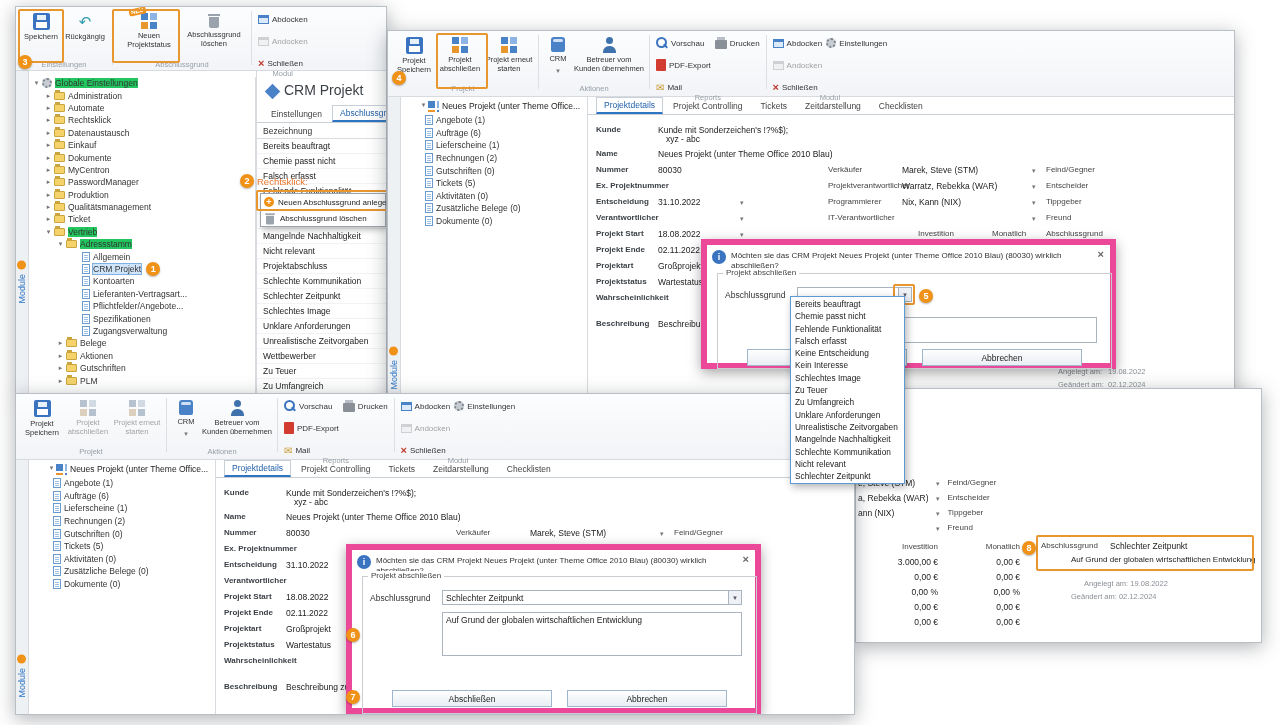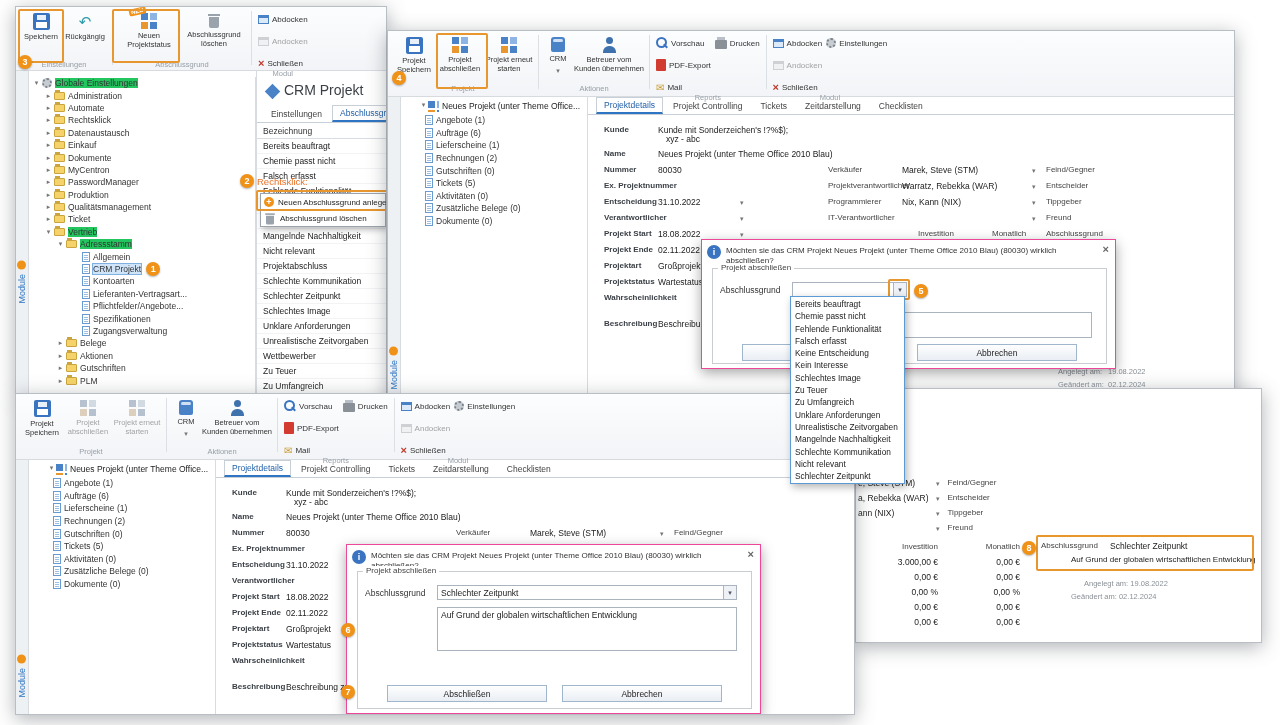--- a/index.html
+++ b/index.html
@@ -91,37 +91,37 @@
 .rk{color:#e8742a;font-weight:normal;font-size:9.5px}
 
 .ptree{position:absolute;left:13px;top:66px;width:187px;bottom:0;border-right:1px solid #d8dbe0;overflow:hidden;padding-top:4px}
 .ptroot{display:flex;align-items:flex-start;height:13px;font-size:8.5px;white-space:nowrap;padding-left:18px}
 .ptroot::before{content:"▾";font-size:7px;color:#777;width:9px;text-align:center}
 .ptrow{display:flex;align-items:center;gap:3px;height:12.6px;font-size:8.5px;color:#333;white-space:nowrap;padding-left:24px}
 .pcontent{position:absolute;left:200px;top:66px;right:0;bottom:0;overflow:hidden}
 .ptabs{display:flex;gap:2px;border-bottom:1px solid #c9cfd6;height:18px;padding-left:8px;align-items:flex-end}
 .form{position:absolute;left:0;top:20px;right:0;bottom:0;font-size:8.5px}
 .frow{position:absolute;left:0;right:0;height:13px}
-.fl{position:absolute;left:16px;width:103px;font-weight:bold;font-size:8px;color:#3a3f45;white-space:nowrap}
+.fl{position:absolute;left:8px;width:103px;font-weight:bold;font-size:8px;color:#3a3f45;white-space:nowrap}
 .fv{position:absolute;left:70px;color:#222;white-space:nowrap}
 .fv2{position:absolute;left:78px;top:9px;color:#222}
 .fvdd::before{content:"▾";font-size:7px;color:#777}
 .fvdd{position:absolute;left:152px}
 .ml{position:absolute;left:240px;font-size:8px;color:#444;white-space:nowrap}
 .mv{position:absolute;left:314px;color:#222;white-space:nowrap}
 .fdd{position:absolute;left:444px}
 .fdd::before{content:"▾";font-size:7px;color:#777}
 .rl{position:absolute;left:458px;font-size:8px;color:#444;white-space:nowrap}
 .inv{position:absolute;left:330px;font-size:8px;color:#444}
 .mon{position:absolute;left:404px;font-size:8px;color:#444}
 .abg{position:absolute;left:458px;font-size:8px;color:#444}
 .meta-l{position:absolute;left:470px;font-size:7.5px;color:#8a9097}
 .meta-v{position:absolute;left:520px;font-size:7.5px;color:#8a9097}
 
-.dialog{position:absolute;width:415px;background:#fff;border:1px solid #ec4899;box-shadow:0 4px 12px rgba(0,0,0,.35);z-index:6}
+.dialog{position:absolute;width:415px;background:#fff;border:6px solid #ec4899;box-shadow:0 4px 12px rgba(0,0,0,.35);z-index:6}
 .dtitle{position:absolute;left:24px;top:6px;right:22px;font-size:8px;color:#333;line-height:1.2}
 .dclose{position:absolute;right:6px;top:3px;font-size:11px;color:#666;font-weight:bold;cursor:default}
 .dgroup{position:absolute;border:1px solid #c9cdd2}
 .dgl{position:absolute;font-size:8px;color:#444;background:#fff;padding:0 3px;white-space:nowrap}
 .dlab{position:absolute;font-size:8.5px;color:#333;white-space:nowrap}
 .combo{position:absolute;height:15px;border:1px solid #aab4bf;background:#fff;font-size:8.5px;display:flex;align-items:center;padding-left:3px}
 .cval{flex:1;white-space:nowrap;overflow:hidden}
 .cbtn{width:13px;align-self:stretch;border-left:1px solid #aab4bf;background:#eef1f5;display:flex;align-items:center;justify-content:center;flex:none}
 .cbtn::before{content:"▾";font-size:7px;color:#556}
 .dtext{position:absolute;border:1px solid #aab4bf;background:#fff;font-size:8.5px;padding:2px 3px;line-height:1.25;overflow:hidden}

